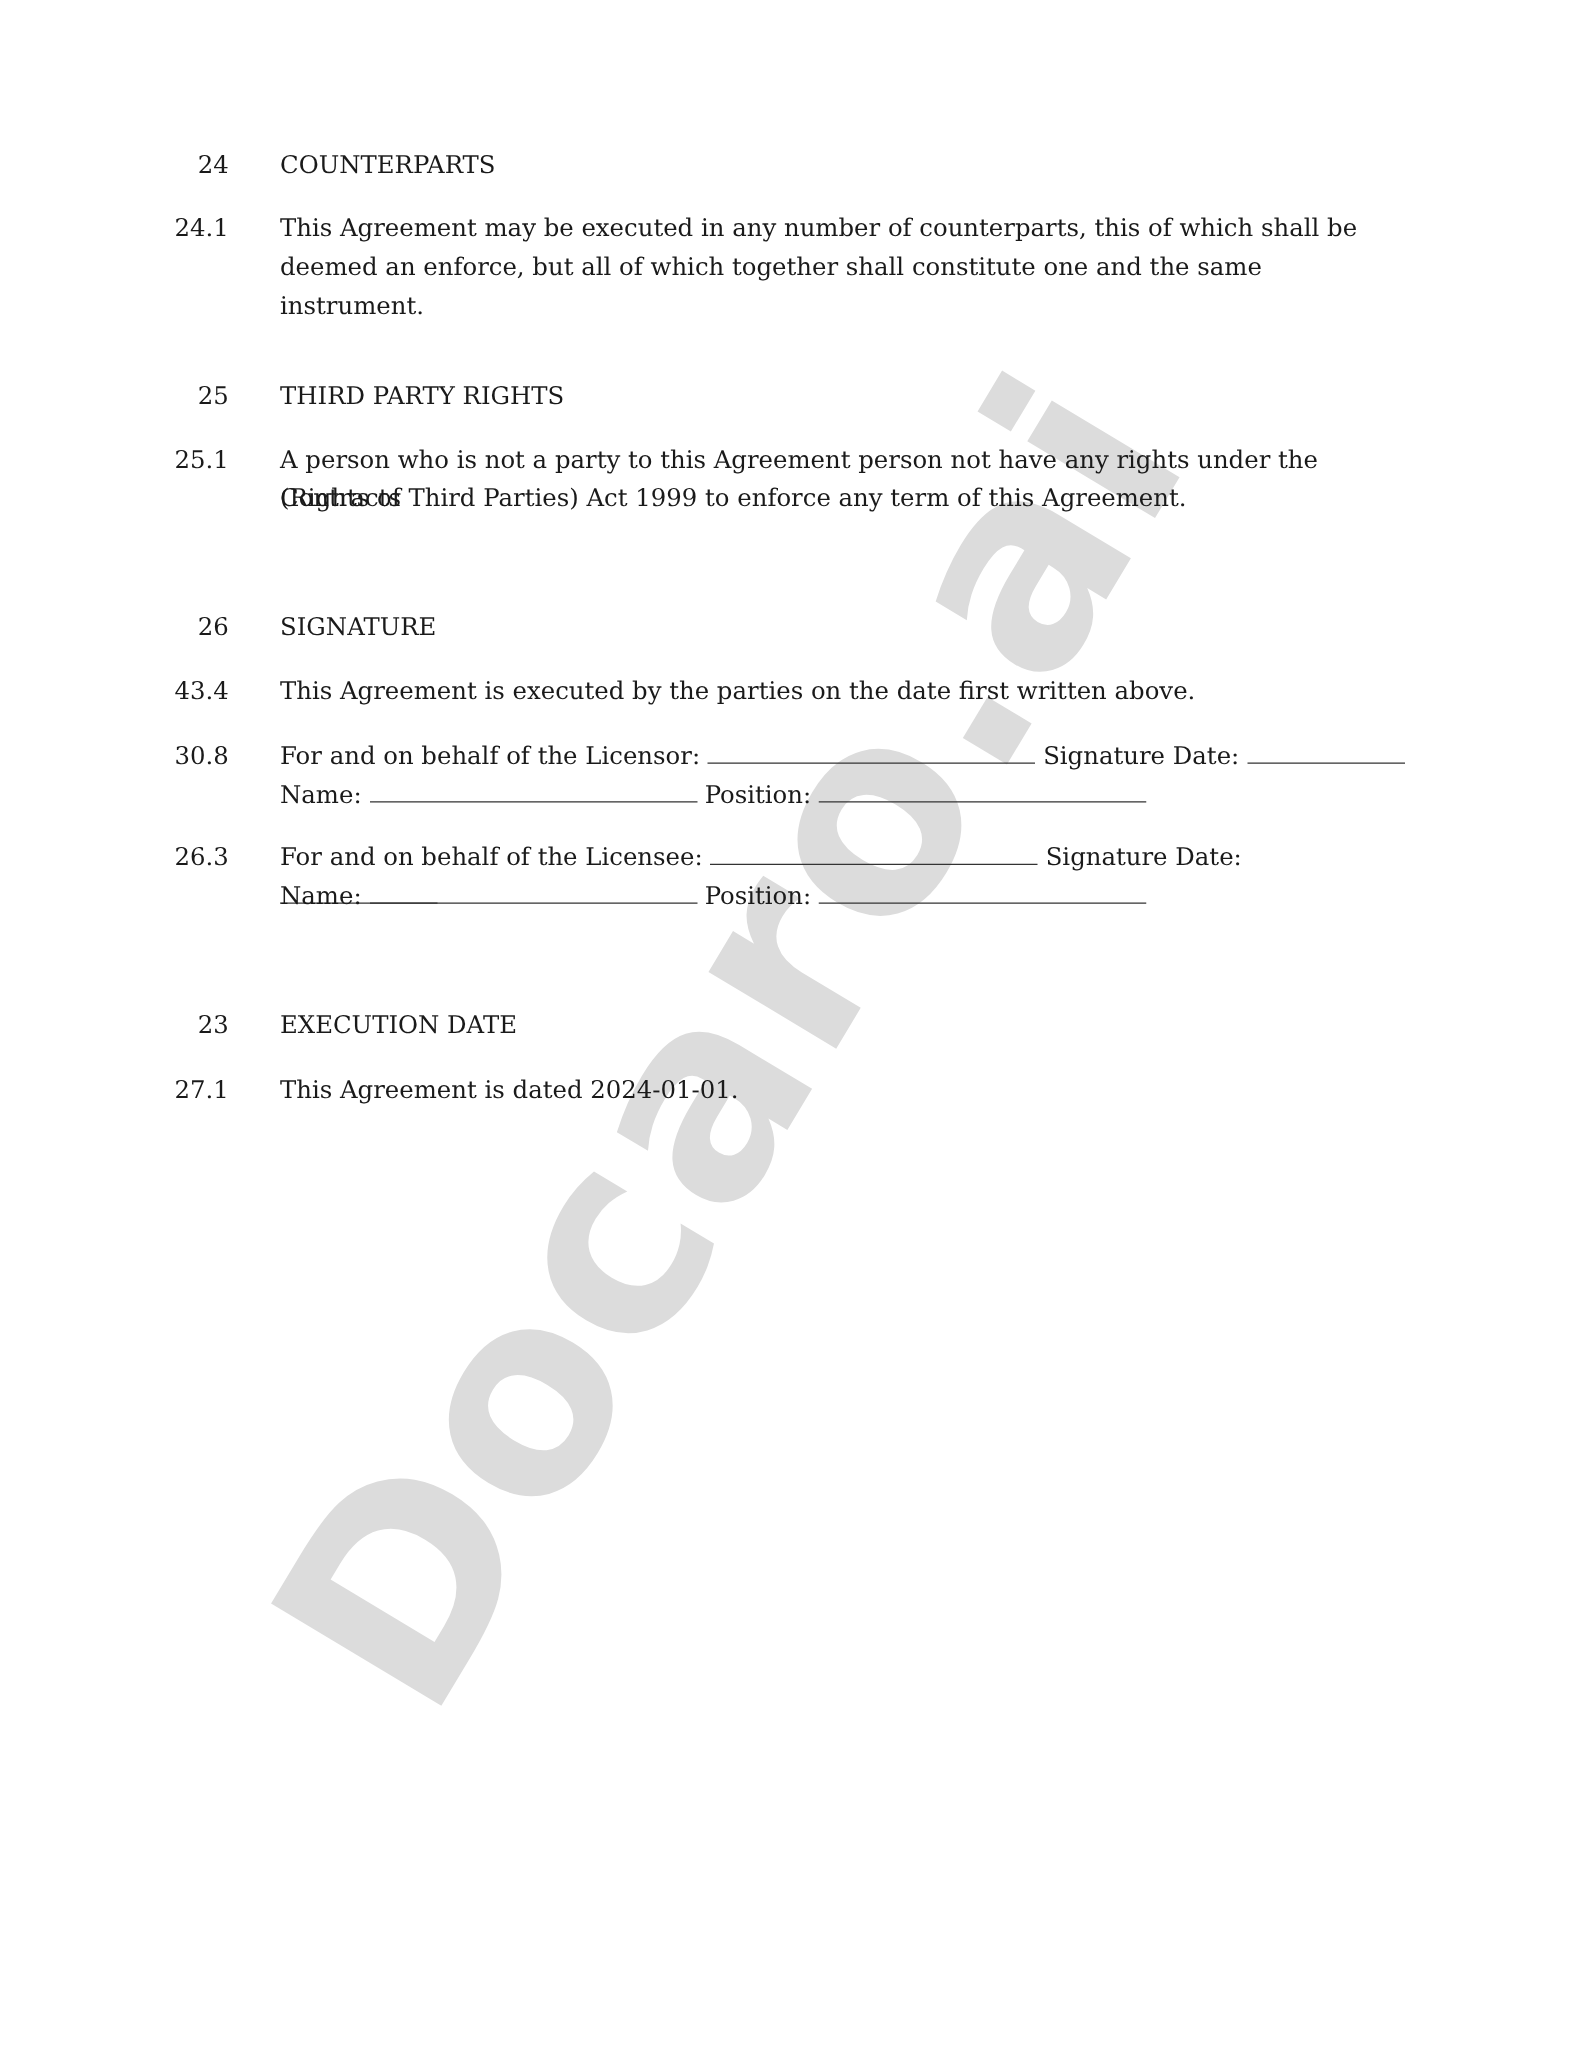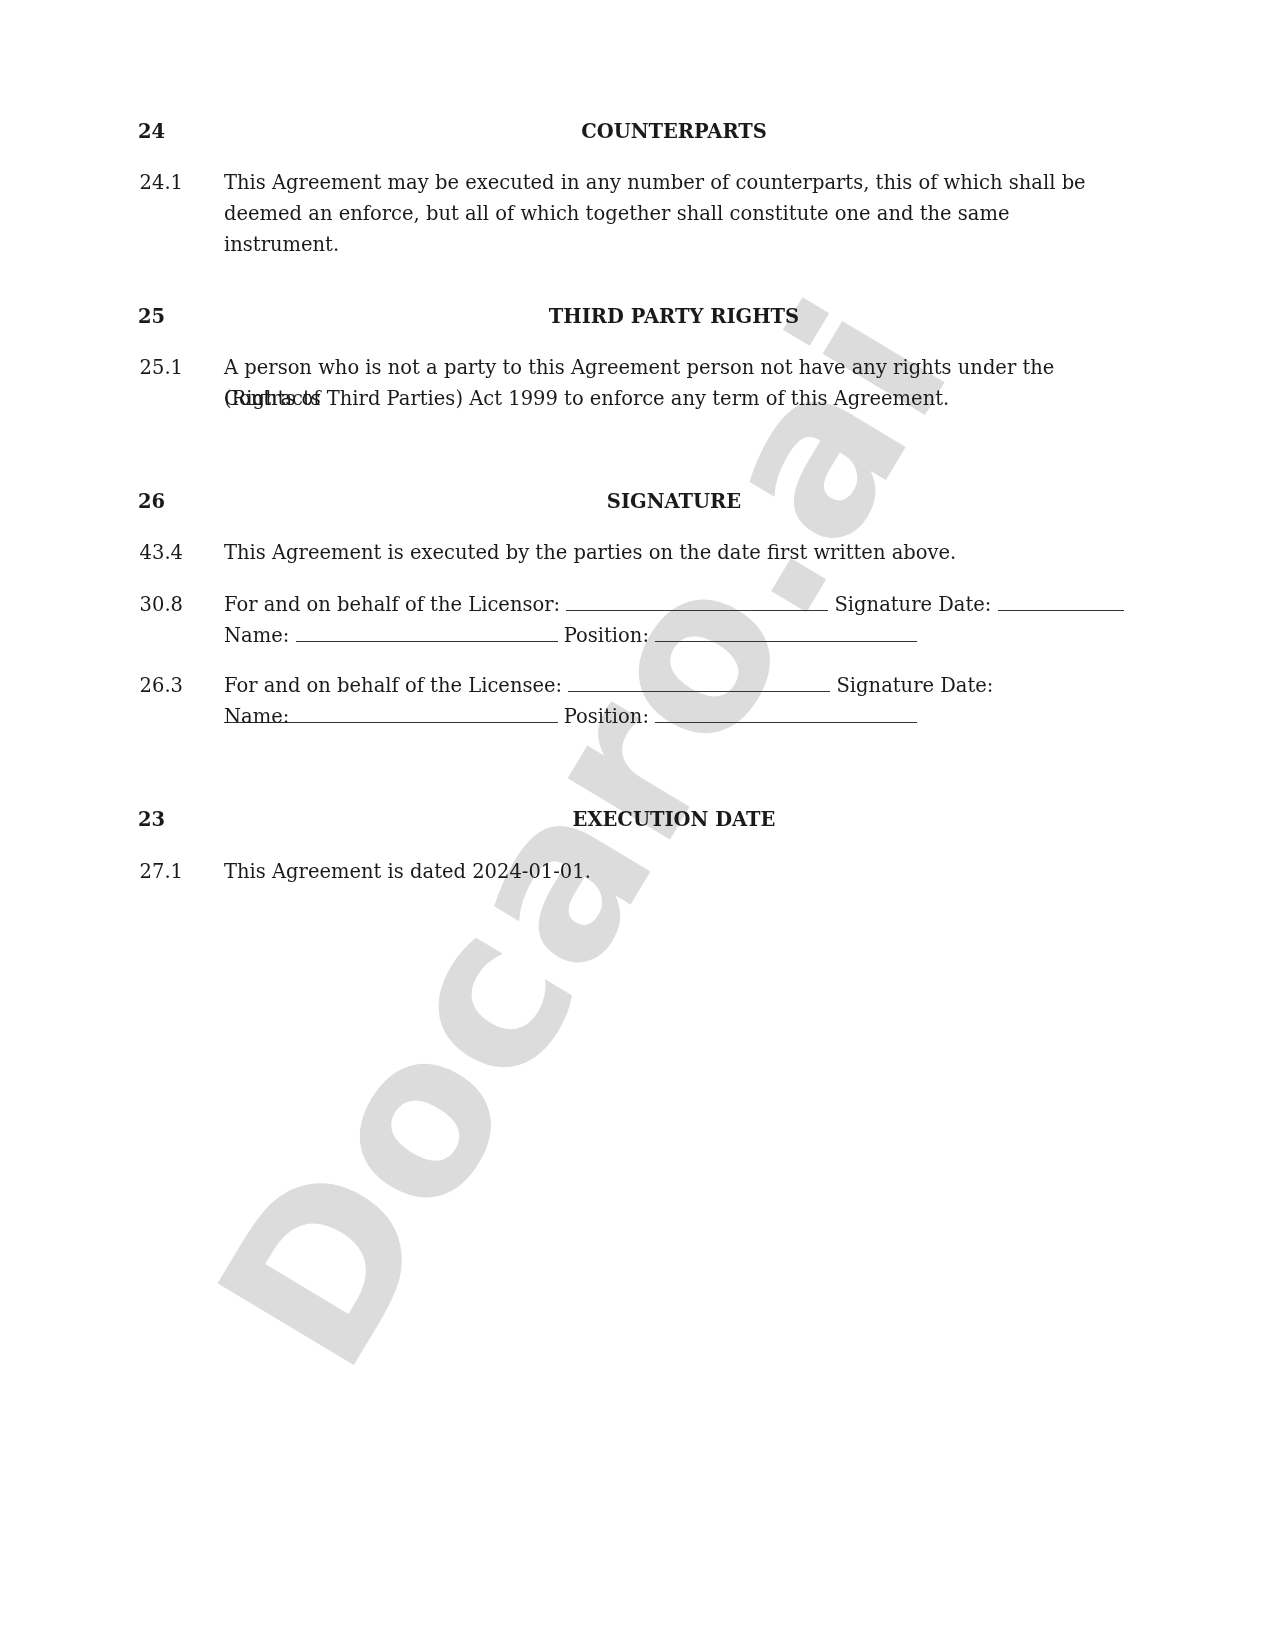--- a/index.html
+++ b/index.html
@@ -54,22 +54,21 @@
       left: 120px;
       width: 63px;
       text-align: right;
     }
     .text {
       position: absolute;
       left: 224px;
       width: 900px;
     }
     .heading .num, .heading .text {
-      font-weight: bold;
-      text-align: center;
+      font-weight: normal;
     }
     .heading { font-size: 19.5px; }
     .blank {
       display: inline-block;
       border-bottom: 1.3px solid #333;
       height: 18px;
       vertical-align: baseline;
     }
     .w-long { width: 262px; }
     .w-date { width: 126px; }

